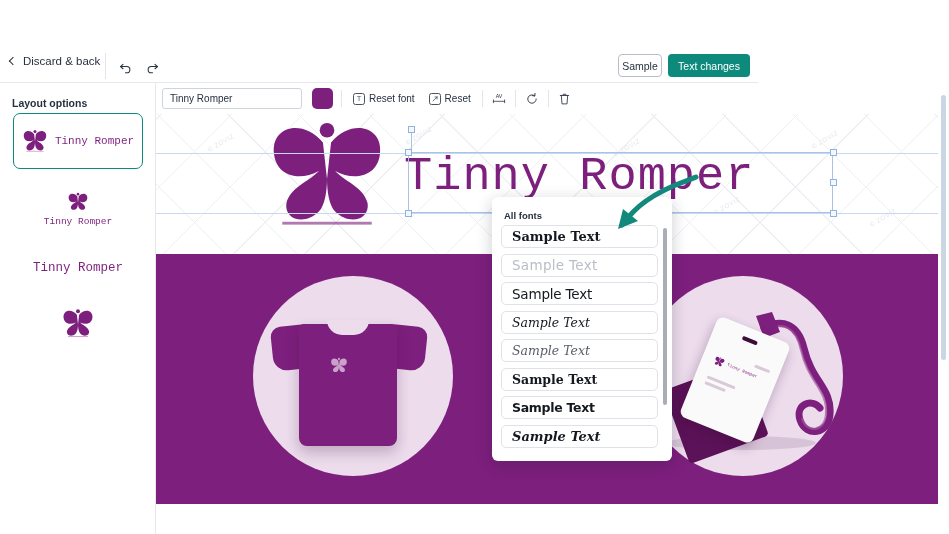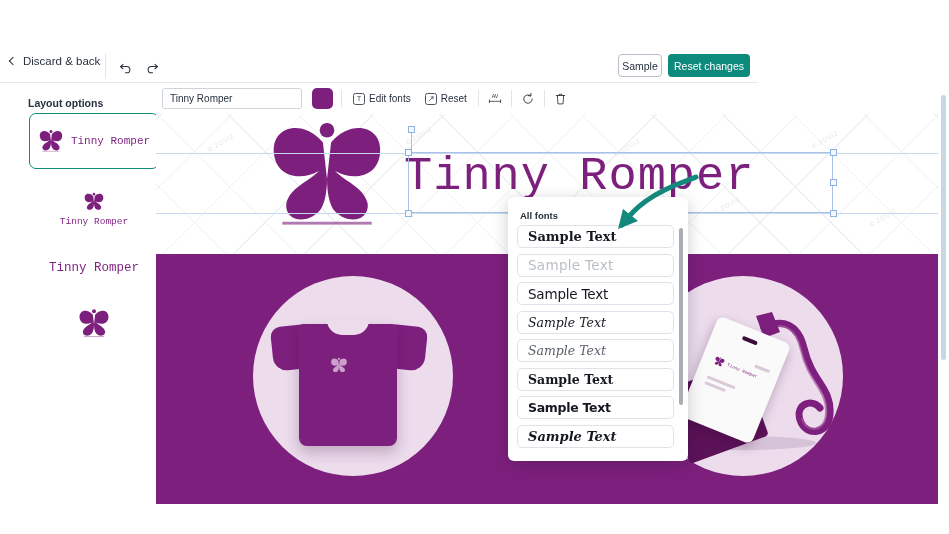--- a/index.html
+++ b/index.html
@@ -54,21 +54,21 @@
     border-radius: 4px; background: #0e8a7d; color: #fff;
     font-size: 10.5px; border: none;
     display: flex; align-items: center; justify-content: center;
     cursor: pointer;
   }
 
   
   .sidebar {
     position: absolute; left: 0; top: 83px;
     width: 156px; height: 451px;
-    background: #fff; border-right: 1px solid #e6e8ec; margin-left: 16px;
+    background: #fff; border-right: 1px solid #e6e8ec;
   }
   .sb-title {
     position: absolute; left: 12px; top: 14px;
     font-size: 10.5px; font-weight: bold; color: #27313f;
   }
   .layout-card {
     position: absolute; left: 13px;
     width: 130px;
     display: flex; align-items: center; justify-content: center;
     cursor: pointer;
@@ -235,21 +235,21 @@
     transform: rotate(18deg);
   }
   .shadow-floor {
     position: absolute; left: 510px; top: 182px;
     width: 150px; height: 14px; border-radius: 50%;
     background: rgba(90,40,90,.14);
   }
 
   
   .fontmenu {
-    position: absolute; left: 352px; top: 114px;
+    position: absolute; left: 336px; top: 114px;
     width: 180px; height: 264px;
     background: #fff; border-radius: 6px;
     box-shadow: 0 4px 16px rgba(20,25,35,.22);
     z-index: 60; overflow: hidden;
   }
   .fm-title {
     position: absolute; left: 12px; top: 13px;
     font-size: 9.5px; font-weight: bold; color: #27313f;
   }
   .fm-list {
@@ -315,21 +315,21 @@
       <path d="M16 7 L20 10.5 L16 14" fill="none" stroke="#27313f" stroke-width="1.7" stroke-linecap="round" stroke-linejoin="round"></path>
       <path d="M19.6 10.5 H10 a5 5 0 0 0 0 10 h2" fill="none" stroke="#27313f" stroke-width="1.7" stroke-linecap="round"></path>
     </svg>
   </div>
 
   <div class="btn-reset">
     <span>Sample</span>
   </div>
 
   <div class="btn-save">
-    <span>Reset changes</span>
+    <span>Text changes</span>
   </div>
 </div>
 
 <div class="sidebar">
   <div class="sb-title">Layout options</div>
 
   <div class="layout-card sel" id="lc0">
     <svg width="26" height="24" viewBox="0 0 60 56">
       <g fill="#7d1f7d">
         <path d="M28 12 C18 0 2 4 4 18 C5.5 29 17 31 26 26 C20 32 12 34 10 42 C9 50 19 53 26 46 C29 43 30 36 30 30 Z"></path>
@@ -370,21 +370,21 @@
 
 <div class="canvas">
 
   <div class="editbar">
     <input class="txt-input" value="Tinny Romper" style="">
     <div class="swatch" style="background:#7d1f7d"></div>
     <div class="bardiv"></div>
 
     <div class="tool">
       <span class="icon-box">T</span>
-      <span>Edit fonts</span>
+      <span>Reset font</span>
     </div>
 
     <div class="tool" style="margin-left:8px">
       <span class="icon-box">
         <svg width="8" height="8" viewBox="0 0 12 12">
             <path d="M9 3 L3 9 M9 3 H6 M9 3 V6" fill="none" stroke="#4a535f" stroke-width="1.2" stroke-linecap="round"></path>
           </svg>
       </span>
       <span>Reset</span>
     </div>

